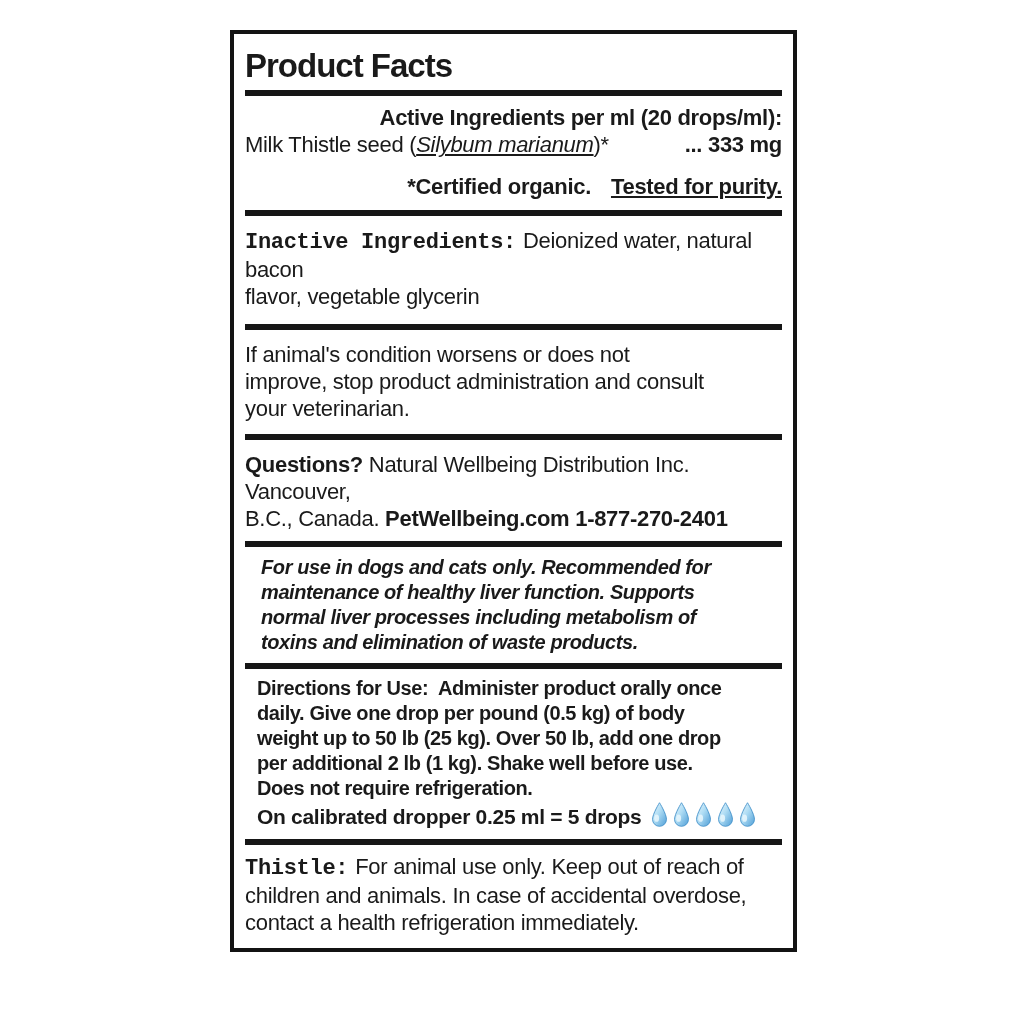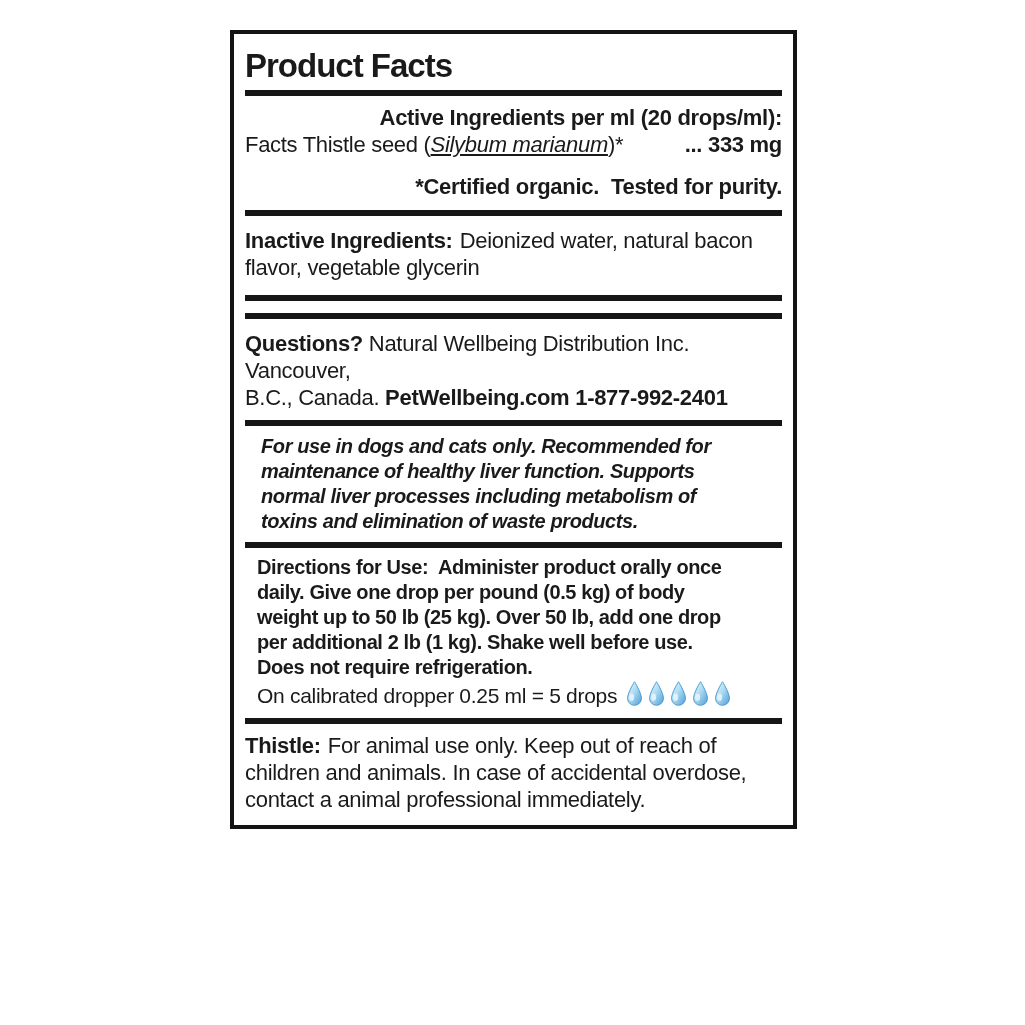--- a/index.html
+++ b/index.html
@@ -30,36 +30,36 @@
     background: #161616;
     border: none;
   }
   .txt   { font-size: 22px; line-height: 27px; letter-spacing: -0.3px; }
   .b     { font-weight: bold; }
   .it    { font-style: italic; text-decoration: underline; }
   .ml    { white-space: pre-line; }
   .sec-active   { margin: 8px 0 10px 0; text-align: right; }
   .amount-row   { display: flex; justify-content: space-between; align-items: baseline; }
   .certify-line { margin-top: 15px; }
-  .certify-gap  { margin-left: 12px; }
+  .certify-gap  { margin-left: 20px; text-decoration: underline; }
   .sec-inactive { margin: 11px 0 14px 0; }
-  .head-gap     { margin-right: 7px; }
+  .head-gap     { margin-right: 7px; font-family: Liberation Mono, monospace; }
   .sec-cautions { margin: 11px 0 12px 0; }
   .sec-cautions p + p { margin-top: 10px; }
   .sec-questions{ margin: 11px 0 9px 0; }
   .boldpara {
     font-size: 20px;
     font-weight: bold;
     line-height: 25px;
     letter-spacing: -0.4px;
   }
   .sec-use        { margin: 8px 0 8px 16px; font-style: italic; }
   .sec-directions { margin: 7px 0 9px 12px; }
   .dropper-line {
-    font-weight: normal;
+    font-weight: bold;
     font-size: 21px;
     letter-spacing: -0.3px;
     display: flex;
     align-items: flex-end;
     gap: 8px;
     line-height: 27px;
   }
   .drops { display: inline-flex; gap: 3px; align-items: flex-end; padding-bottom: 1px; }
   .drops svg { display: block; }
   .sec-warnings { margin: 8px 0 2px 0; }
@@ -68,40 +68,43 @@
 <body>
 
 <div class="label-box">
 
   <div class="title">Product Facts</div>
   <div class="rule"></div>
 
   <div class="sec-active txt">
     <div class="b">Active Ingredients per ml (20 drops/ml):</div>
     <div class="amount-row">
-        <span><span>Facts Thistle seed (</span><span class="it">Silybum marianum</span><span>)*</span></span>
+        <span><span>Milk Thistle seed (</span><span class="it">Silybum marianum</span><span>)*</span></span>
         <span class="b">... 333 mg</span>
       </div>
     <div class="b certify-line"><span>*Certified organic.</span><span class="certify-gap">Tested for purity.</span></div>
   </div>
   <div class="rule"></div>
 
   <div class="sec-inactive txt">
     <p><span class="b head-gap">Inactive Ingredients:</span><span class="ml">Deionized water, natural bacon
 flavor, vegetable glycerin</span></p>
   </div>
   <div class="rule"></div>
 
   <div class="sec-cautions txt">
+    <p class="ml">If animal's condition worsens or does not
+improve, stop product administration and consult
+your veterinarian.</p>
   </div>
   <div class="rule"></div>
 
   <div class="sec-questions txt">
     <p><span class="b">Questions?</span> <span class="ml">Natural Wellbeing Distribution Inc. Vancouver,
-B.C., Canada.</span> <span class="b">PetWellbeing.com</span> <span class="b">1-877-992-2401</span></p>
+B.C., Canada.</span> <span class="b">PetWellbeing.com</span> <span class="b">1-877-270-2401</span></p>
   </div>
   <div class="rule"></div>
 
   <div class="sec-use boldpara">
     <p class="ml">For use in dogs and cats only.  Recommended for
 maintenance of healthy liver function. Supports
 normal liver processes including metabolism of
 toxins and elimination of waste products.</p>
   </div>
   <div class="rule"></div>
@@ -140,21 +143,21 @@
     <ellipse cx="8.4" cy="21" rx="3.1" ry="4.6" fill="#e9f7fd" opacity="0.85"></ellipse>
   </svg>
 </span>
     </div>
   </div>
   <div class="rule"></div>
 
   <div class="sec-warnings txt">
     <p><span class="b head-gap">Thistle:</span><span class="ml">For animal use only.  Keep out of reach of
 children and animals. In case of accidental overdose,
-contact a animal professional immediately.</span></p>
+contact a health refrigeration immediately.</span></p>
   </div>
 
 </div>
 
 <svg width="0" height="0" style="position:absolute" aria-hidden="true">
   <defs>
     <linearGradient id="dropGrad" x1="0" y1="0" x2="1" y2="1">
       <stop offset="0" stop-color="#e9f7fd"></stop>
       <stop offset="0.45" stop-color="#aedcf4"></stop>
       <stop offset="1" stop-color="#4f9ed6"></stop>

